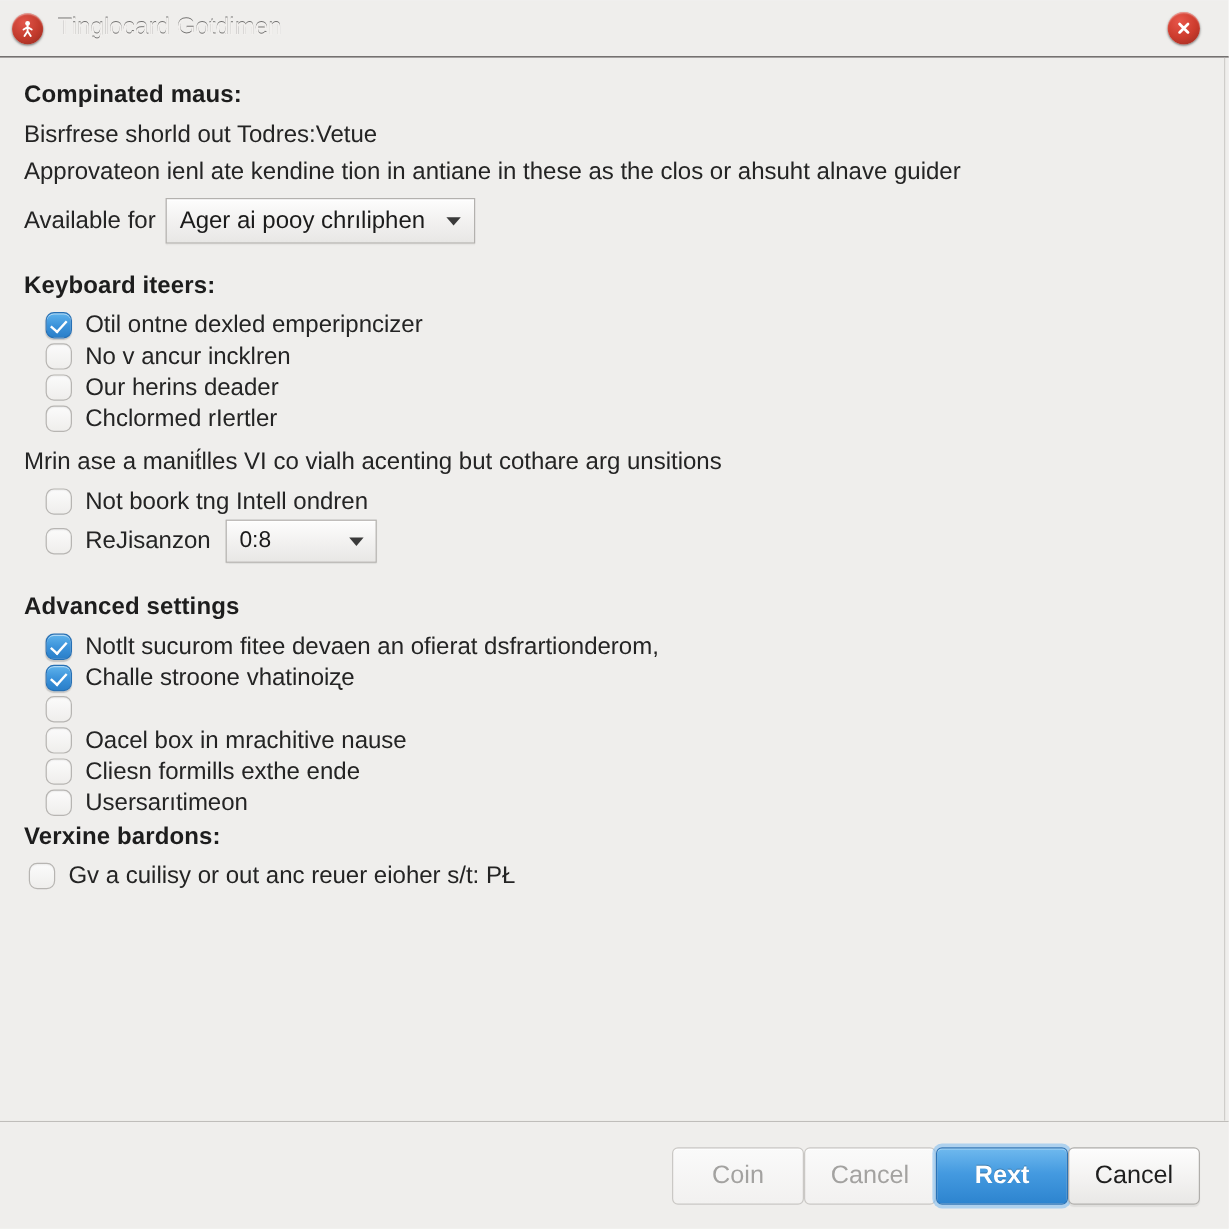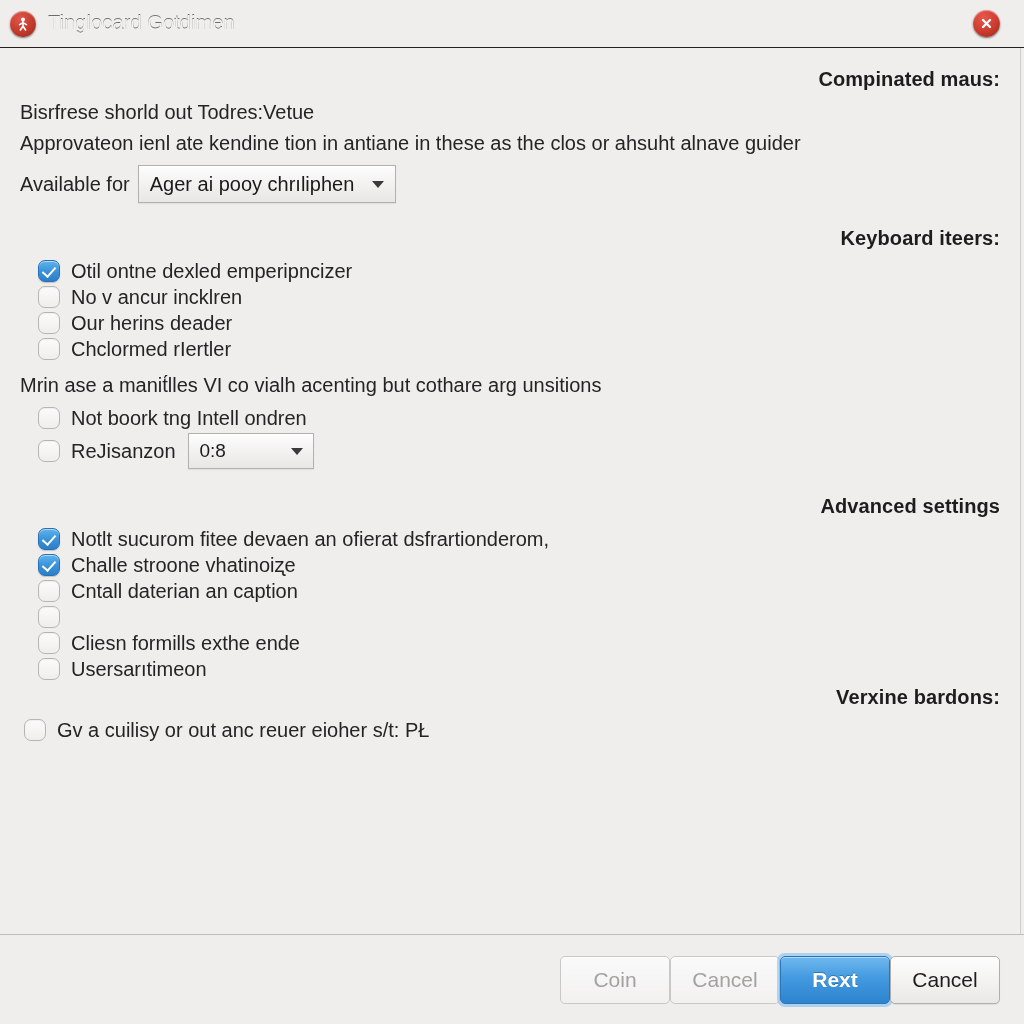--- a/index.html
+++ b/index.html
@@ -77,21 +77,20 @@
     width: 1px;
     background: #cfcdca;
   }
 
   .section-title {
     font-size: 20px;
     font-weight: bold;
     color: #1d1d1d;
     margin: 6px 0 10px 0;
     letter-spacing: 0.1px;
-    text-align: right;
   }
   .row {
     display: flex;
     align-items: center;
     font-size: 20px;
     color: #242424;
     margin: 0 0 8px 0;
     white-space: nowrap;
   }
   .plain-line {
@@ -321,24 +320,24 @@
     <div class="opt">
       <span class="box on"></span>
       <span class="opt-label">Notlt sucurom fitee devaen an ofierat dsfrartionderom,</span>
     </div>
     <div class="opt">
       <span class="box on"></span>
       <span class="opt-label">Challe stroone vhatinoiʐe</span>
     </div>
     <div class="opt">
       <span class="box off"></span>
-      <span class="opt-label">Cntall daterian an caption</span>
-    </div>
-    <div class="opt">
-      <span class="box off"></span>
+    </div>
+    <div class="opt">
+      <span class="box off"></span>
+      <span class="opt-label">Oacel box in mrachitive nause</span>
     </div>
     <div class="opt">
       <span class="box off"></span>
       <span class="opt-label">Cliesn formills exthe ende</span>
     </div>
     <div class="opt">
       <span class="box off"></span>
       <span class="opt-label">Usersarıtimeon</span>
     </div>
 

